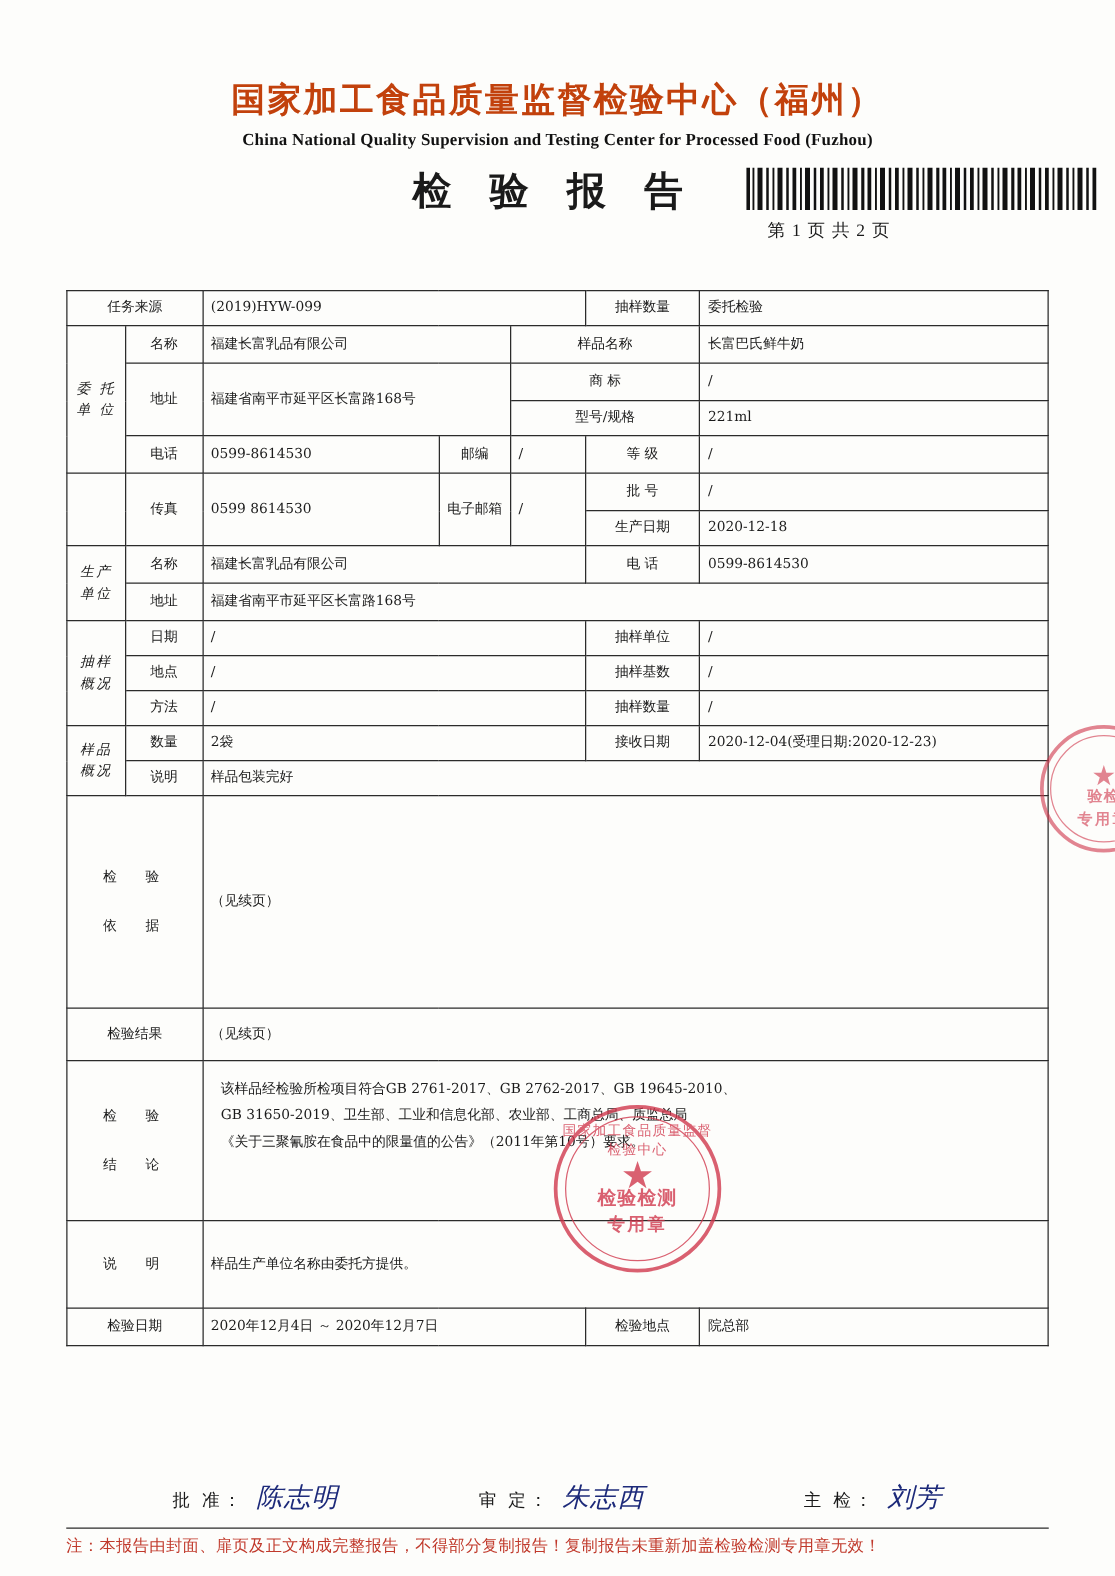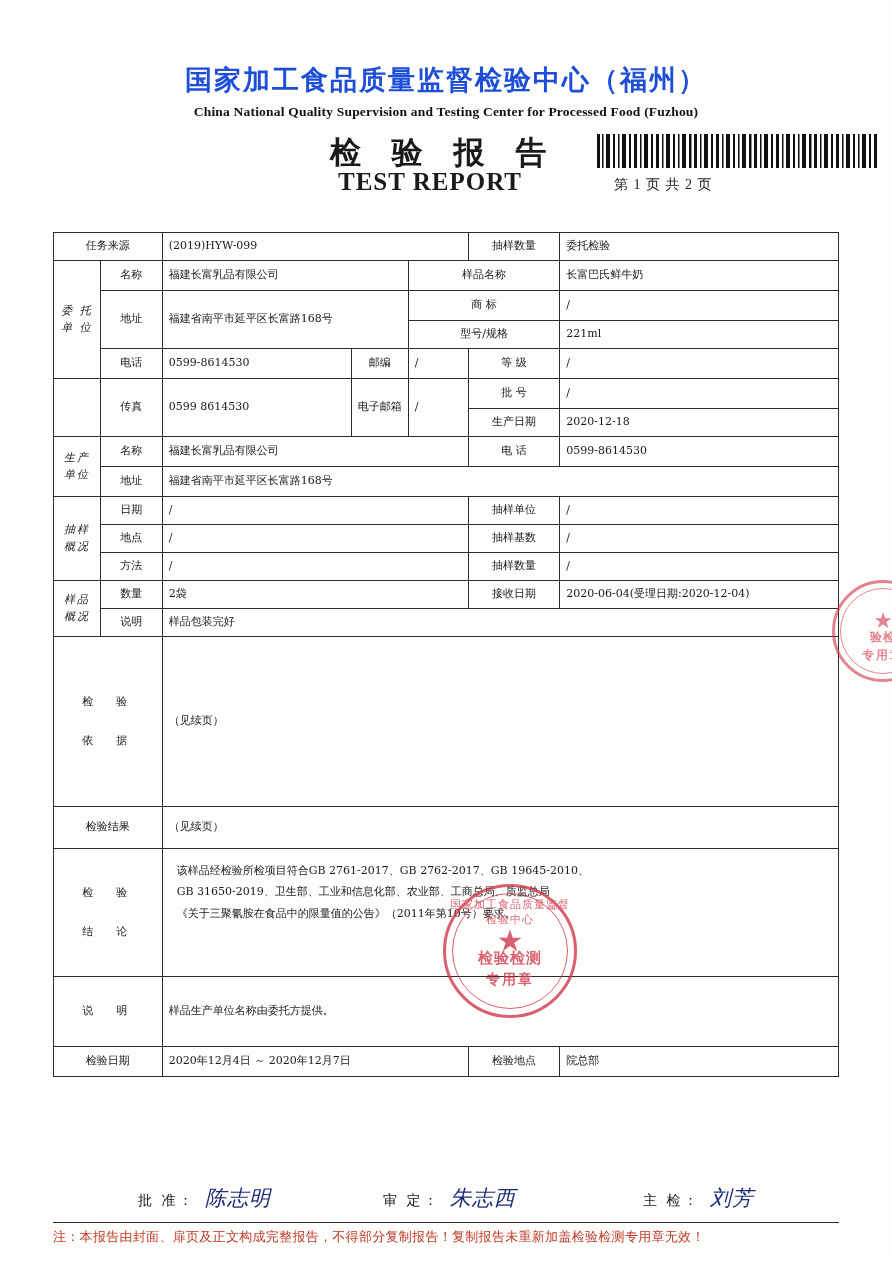--- a/index.html
+++ b/index.html
@@ -26,21 +26,21 @@
   
   .hdr {
     text-align: center;
     padding-top: 62px;
   }
   .hdr-cn {
     font-size: 27px;
     font-weight: bold;
     letter-spacing: 2px;
     font-family: Liberation Sans, sans-serif;
-    color: #1d4ed8;
+    color: #c2410c;
   }
   .hdr-en {
     font-size: 13.5px;
     font-weight: bold;
     margin-top: 6px;
     font-family: "Liberation Serif", serif;
     letter-spacing: .2px;
     color: #111;
   }
 
@@ -271,21 +271,20 @@
 
 <div class="page">
 
   <div class="hdr">
     <div class="hdr-cn">国家加工食品质量监督检验中心（福州）</div>
     <div class="hdr-en">China National Quality Supervision and Testing Center for Processed Food (Fuzhou)</div>
   </div>
 
   <div class="title-row">
     <div class="title-cn">检 验 报 告</div>
-    <div class="title-en">TEST REPORT</div>
     <svg class="barcode" viewBox="0 0 281 34" preserveAspectRatio="none">
       <rect x="0" y="0" width="3" height="34" fill="#111"></rect>
       <rect x="5" y="0" width="1.5" height="34" fill="#111"></rect>
       <rect x="9" y="0" width="4" height="34" fill="#111"></rect>
       <rect x="16" y="0" width="2" height="34" fill="#111"></rect>
       <rect x="21" y="0" width="1.5" height="34" fill="#111"></rect>
       <rect x="25" y="0" width="4" height="34" fill="#111"></rect>
       <rect x="32" y="0" width="2" height="34" fill="#111"></rect>
       <rect x="37" y="0" width="3" height="34" fill="#111"></rect>
       <rect x="43" y="0" width="1.5" height="34" fill="#111"></rect>
@@ -436,21 +435,21 @@
       <td class="val">/</td>
     </tr>
 
     <tr class="h28">
       <td class="vert" rowspan="2">
         <span>样品概况</span>
       </td>
       <td class="lbl">数量</td>
       <td class="val" colspan="3">2袋</td>
       <td class="lbl">接收日期</td>
-      <td class="val">2020-06-04(受理日期:2020-12-04)</td>
+      <td class="val">2020-12-04(受理日期:2020-12-23)</td>
     </tr>
     <tr class="h28">
       <td class="lbl">说明</td>
       <td class="val" colspan="5">样品包装完好</td>
     </tr>
 
     <tr class="tall-basis">
       <td class="lbl-sp" colspan="2">
         <span>检　验</span>
         <span style="display:block;height:24px"></span>

